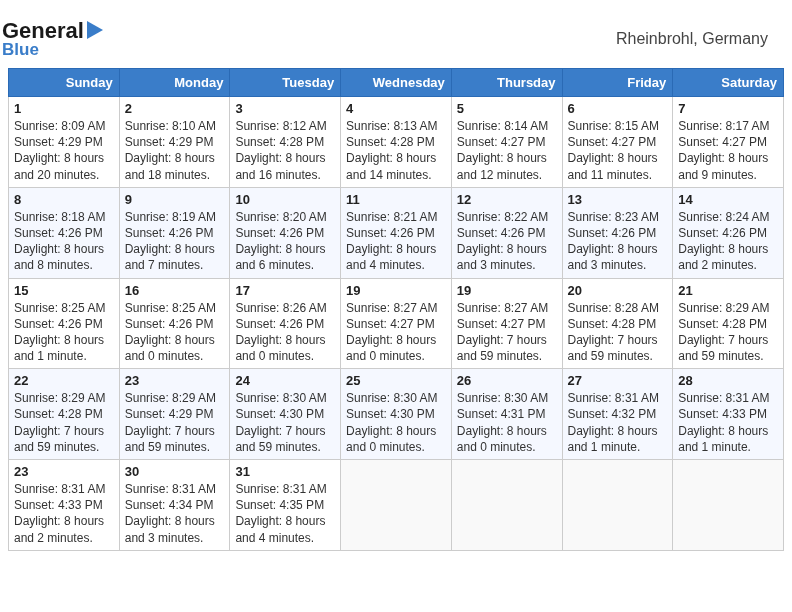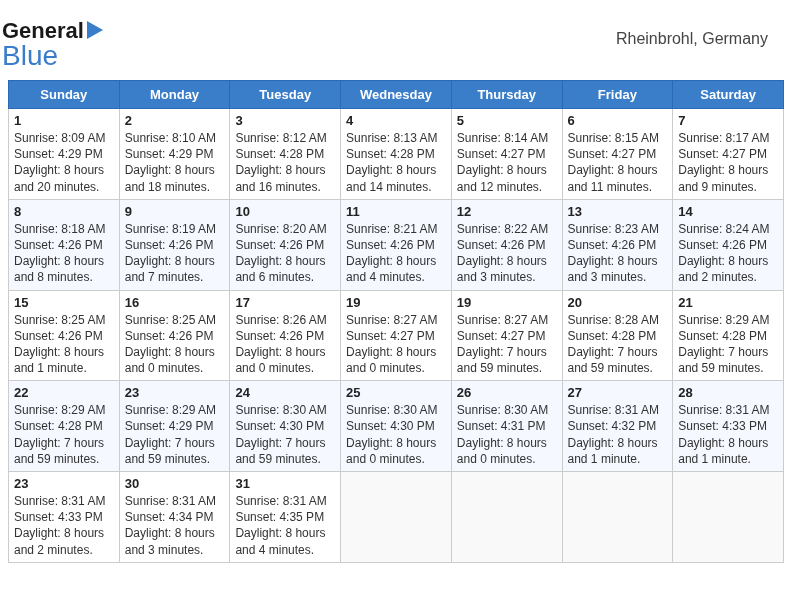--- a/index.html
+++ b/index.html
@@ -32,21 +32,21 @@
       margin: 0 8px 8px 8px;
       border-collapse: collapse;
       border: 1px solid #bbb;
     }
     .cal-table th {
       background: #3a7dc9;
       color: #fff;
       font-size: 13px;
       font-weight: bold;
       padding: 6px 6px;
-      text-align: center;
+      text-align: right;
       border: 1px solid #2a6ab5;
     }
     .cal-table td {
       vertical-align: top;
       border: 1px solid #ccc;
       padding: 4px 5px;
       width: 14.28%;
       min-height: 80px;
       font-size: 10.5px;
       color: #222;
@@ -79,21 +79,21 @@
     }
     .logo-g { font-size: 22px; font-weight: bold; color: #1a1a1a; }
     .logo-arrow {
       width: 0; height: 0;
       border-top: 9px solid transparent;
       border-bottom: 9px solid transparent;
       border-left: 16px solid #3a7dc9;
       margin-left: 3px;
       margin-top: -2px;
     }
-    .logo-sub { font-size: 28px; font-weight: normal; color: #3a7dc9; margin-top: -4px; }
+    .logo-sub { font-size: 17px; font-weight: bold; color: #3a7dc9; margin-top: -4px; }
   </style>
 </head>
 <body>
 
 <div class="header">
   <div class="logo-wrapper">
     <div class="logo-top">
       <span class="logo-g">General</span>
       <div class="logo-arrow"></div>
     </div>

